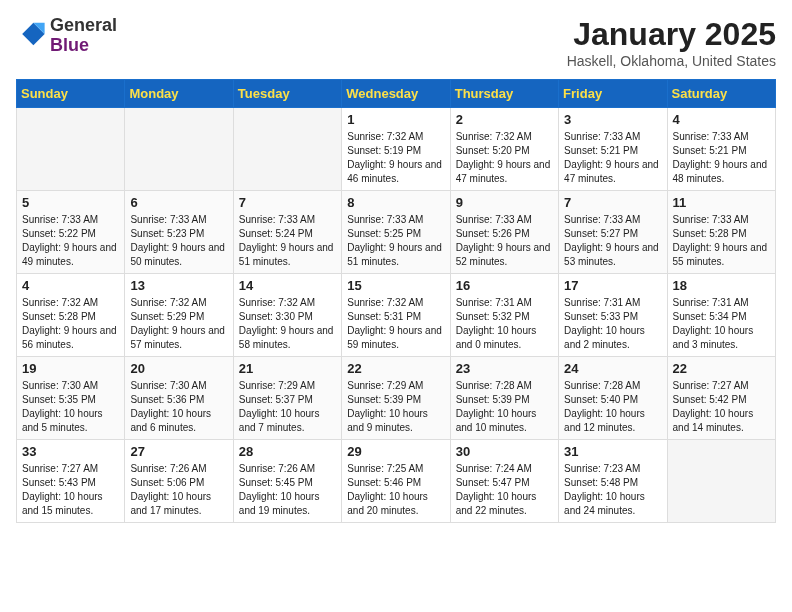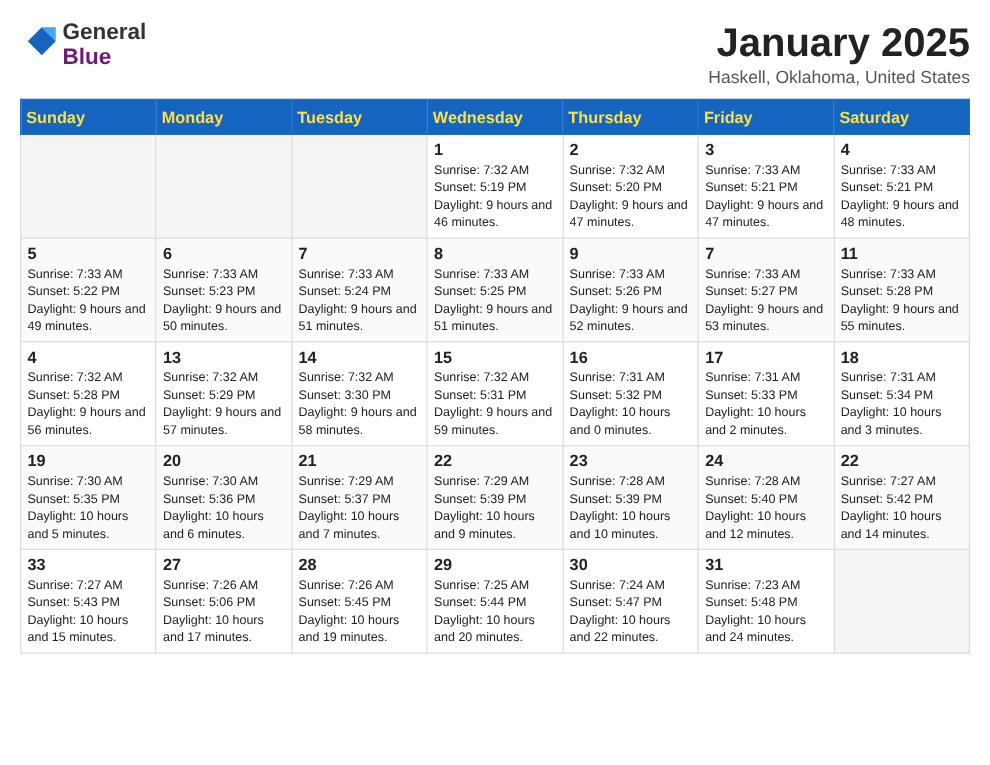--- a/index.html
+++ b/index.html
@@ -356,21 +356,21 @@
         <div class="cell-info">
           <span>Sunrise: 7:26 AM</span><br>
           <span>Sunset: 5:45 PM</span><br>
           <span>Daylight: 10 hours and 19 minutes.</span>
         </div>
       </td>
         <td>
         <span class="day-number">29</span>
         <div class="cell-info">
           <span>Sunrise: 7:25 AM</span><br>
-          <span>Sunset: 5:44 PM</span><br>
+          <span>Sunset: 5:46 PM</span><br>
           <span>Daylight: 10 hours and 20 minutes.</span>
         </div>
       </td>
         <td>
         <span class="day-number">30</span>
         <div class="cell-info">
           <span>Sunrise: 7:24 AM</span><br>
           <span>Sunset: 5:47 PM</span><br>
           <span>Daylight: 10 hours and 22 minutes.</span>
         </div>

